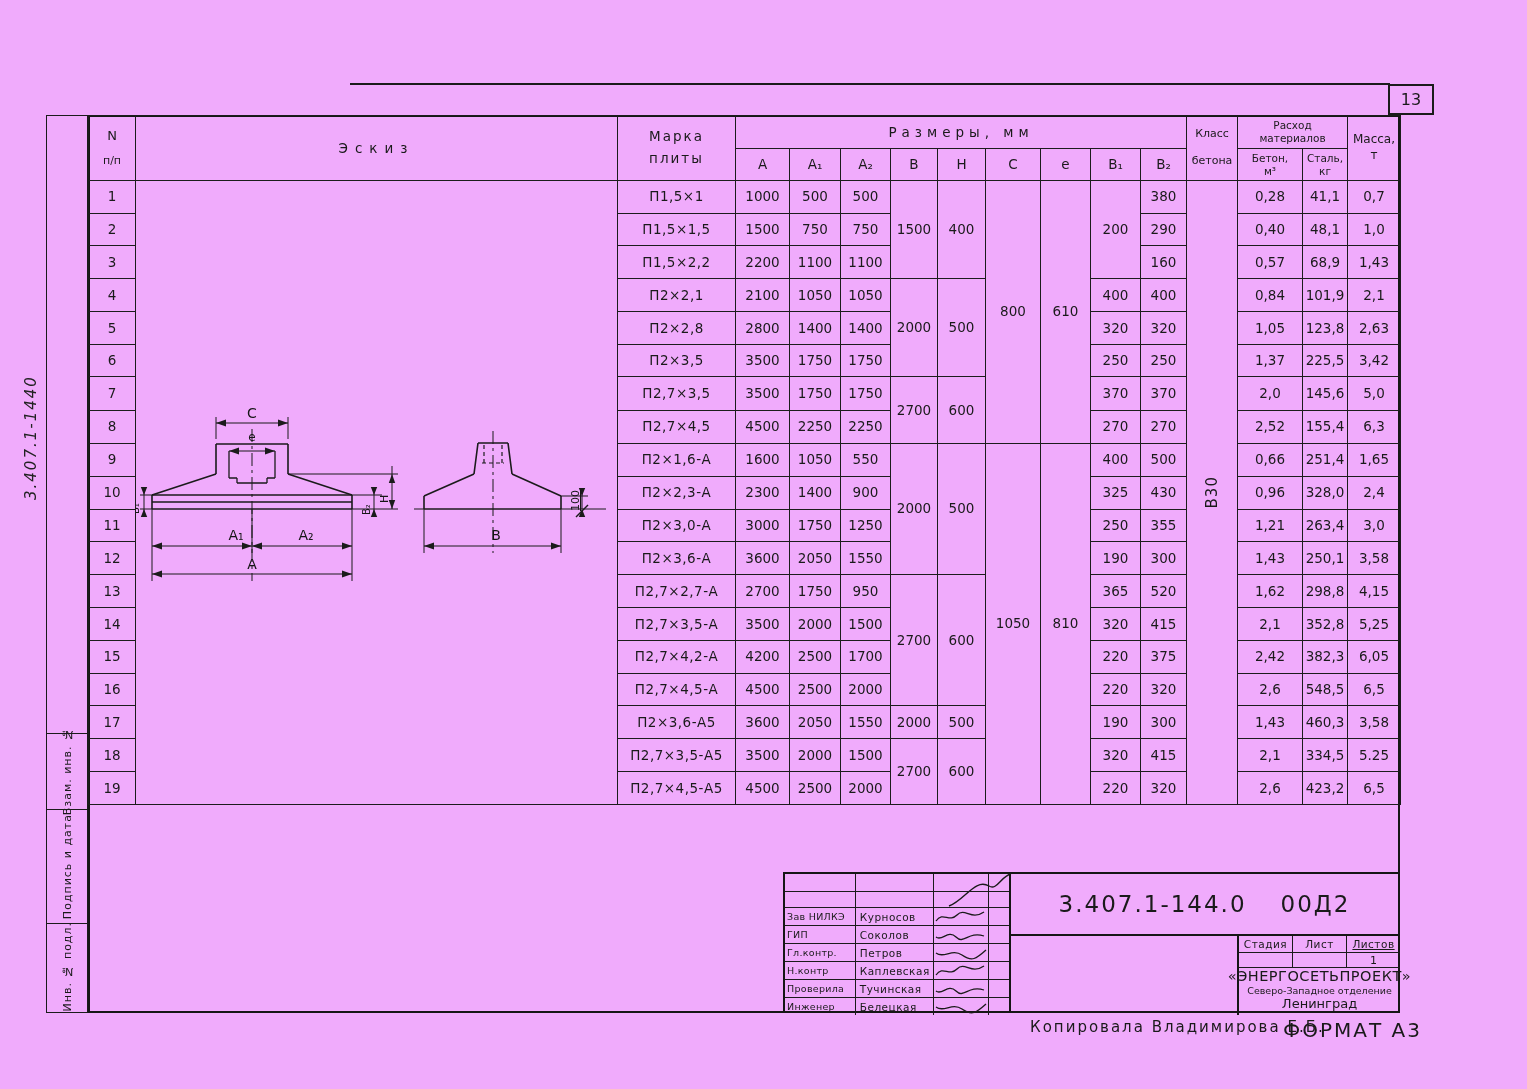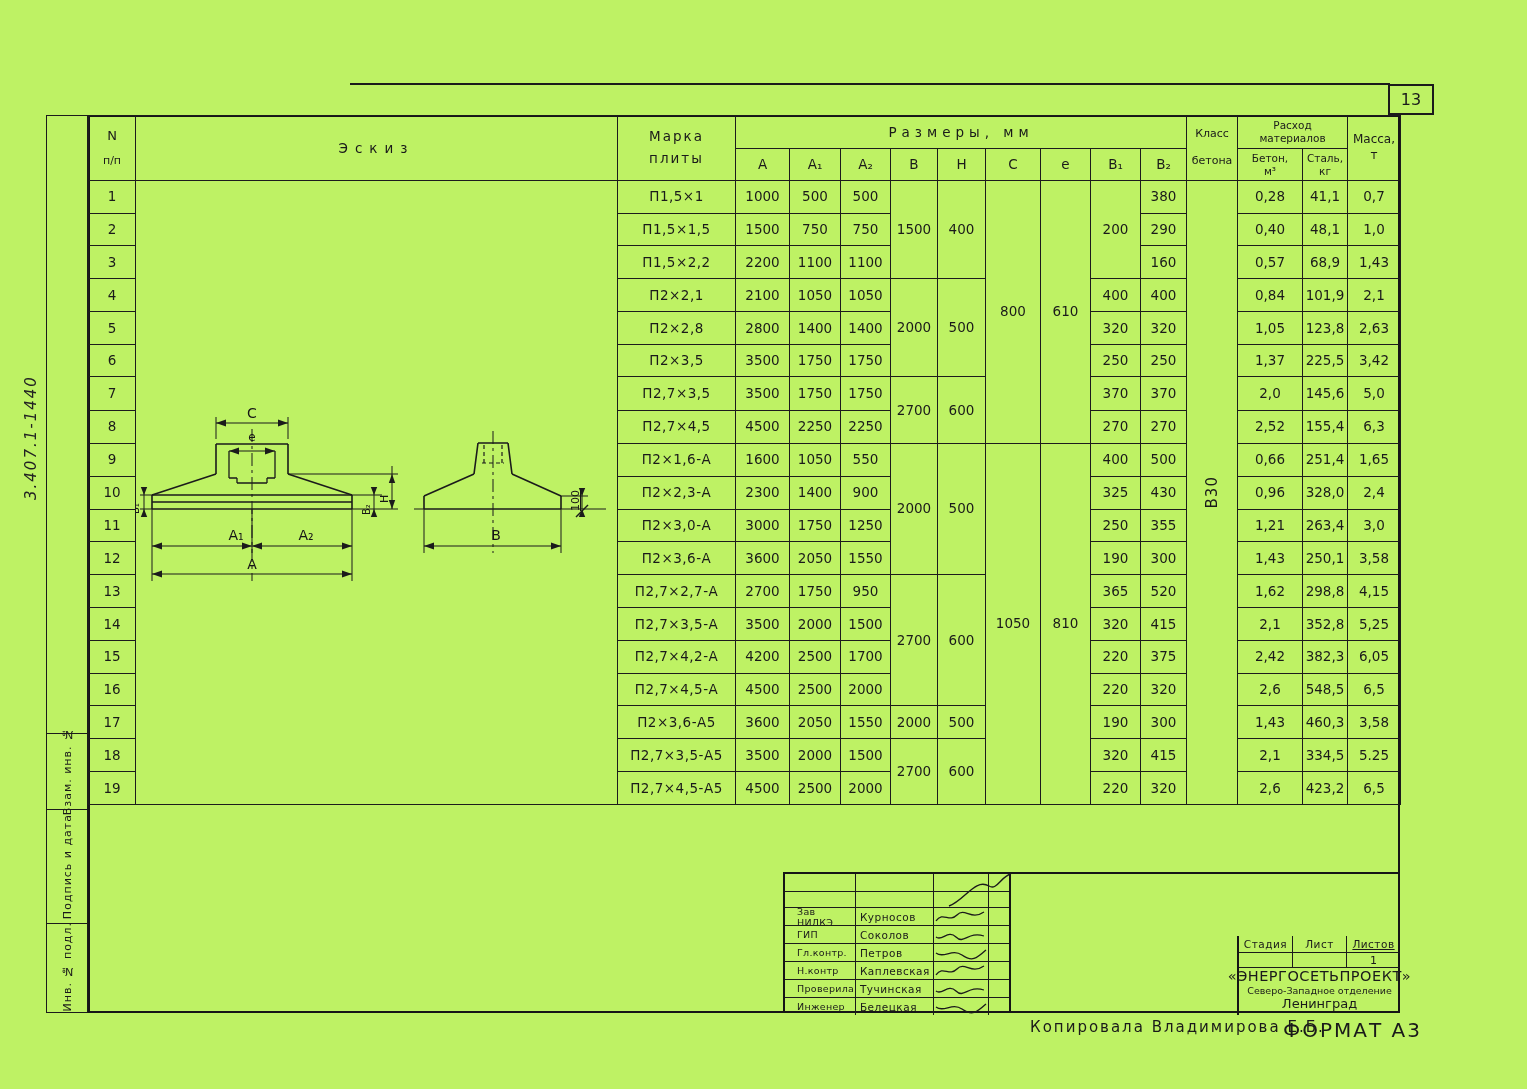--- a/index.html
+++ b/index.html
@@ -1,16 +1,16 @@
 <!DOCTYPE html>
 <html><head>
 <meta charset="utf-8">
 <style>
   html,body{margin:0;padding:0;background:#ffffff;}
-  .page{position:relative;width:1527px;height:1089px;background:#bef264;
+  .page{position:relative;width:1527px;height:1089px;background:#f0abfc;
         font-family:"DejaVu Sans",sans-serif;color:#1a1a1a;overflow:hidden;}
   .abs{position:absolute;}
   .line{position:absolute;background:#1b1b1b;}
 
   
   .pageno-box{left:1388px;top:84px;width:42px;height:27px;border:2px solid #1b1b1b;
     display:flex;align-items:center;justify-content:center;font-size:16px;}
 
   
   .frame{left:88px;top:115px;width:1312px;height:898px;border:2.5px solid #161616;box-sizing:border-box;}
@@ -44,21 +44,21 @@
   td.c-num{font-size:13.5px;}
   td.sketch-cell{vertical-align:top;}
   td.class-cell .rot{transform:rotate(-90deg);font-size:15px;letter-spacing:1px;white-space:nowrap;}
 
   
   .tb{left:783px;top:872px;width:617px;height:141px;box-sizing:border-box;}
   .tb *{box-sizing:border-box;}
   .sig-table{position:absolute;left:0;top:0;width:228px;height:141px;border:2px solid #161616;}
   .sig-row{position:absolute;left:0;width:100%;display:flex;border-top:1.6px solid #1b1b1b;}
   .sig-row > div{border-right:1.6px solid #1b1b1b;height:100%;display:flex;align-items:center;overflow:hidden;}
-  .sig-role{width:72px;font-size:9.5px;padding-left:12px;letter-spacing:0.3px;}
+  .sig-role{width:72px;font-size:9.5px;padding-left:2px;letter-spacing:0.3px;}
   .sig-name{width:80px;font-size:10.5px;padding-left:4px;letter-spacing:0.5px;}
   .sig-sign{width:56px;justify-content:center;}
   .sig-extra{width:20px;border-right:none !important;}
   .stamp{position:absolute;left:228px;top:0;width:389px;height:141px;border:2px solid #161616;border-left:none;}
   .doc-cell{position:absolute;left:0;top:0;width:100%;height:62px;border-bottom:2px solid #161616;
     display:flex;align-items:center;justify-content:center;gap:34px;font-size:23px;letter-spacing:2px;}
   .name-cell{position:absolute;left:0;top:62px;width:226px;height:79px;display:flex;flex-direction:column;
     align-items:center;justify-content:center;font-size:16px;letter-spacing:7px;line-height:1.9;}
   .stage-grid{position:absolute;left:226px;top:62px;width:163px;height:79px;border-left:2px solid #161616;}
   .stage-hdr{position:absolute;left:0;top:0;width:100%;height:17px;display:flex;border-bottom:1.6px solid #1b1b1b;}
@@ -577,20 +577,24 @@
               </svg>
             </div>
             <div class="sig-extra"></div>
           </div>
         </div>
       <svg class="abs" style="left:160px;top:-4px;" width="70" height="40" viewBox="0 0 70 40">
         <path d="M4,36 C20,30 30,8 44,16 C52,21 56,6 66,4" stroke="#1b1b1b" stroke-width="1.4" fill="none"></path>
       </svg>
     </div>
     <div class="stamp">
+      <div class="doc-cell">
+        <span>3.407.1-144.0</span>
+        <span>00Д2</span>
+      </div>
       <div class="stage-grid">
         <div class="stage-hdr">
           <div>Стадия</div>
           <div>Лист</div>
           <div>Листов</div>
         </div>
         <div class="stage-val">
           <div></div>
           <div></div>
           <div>1</div>

